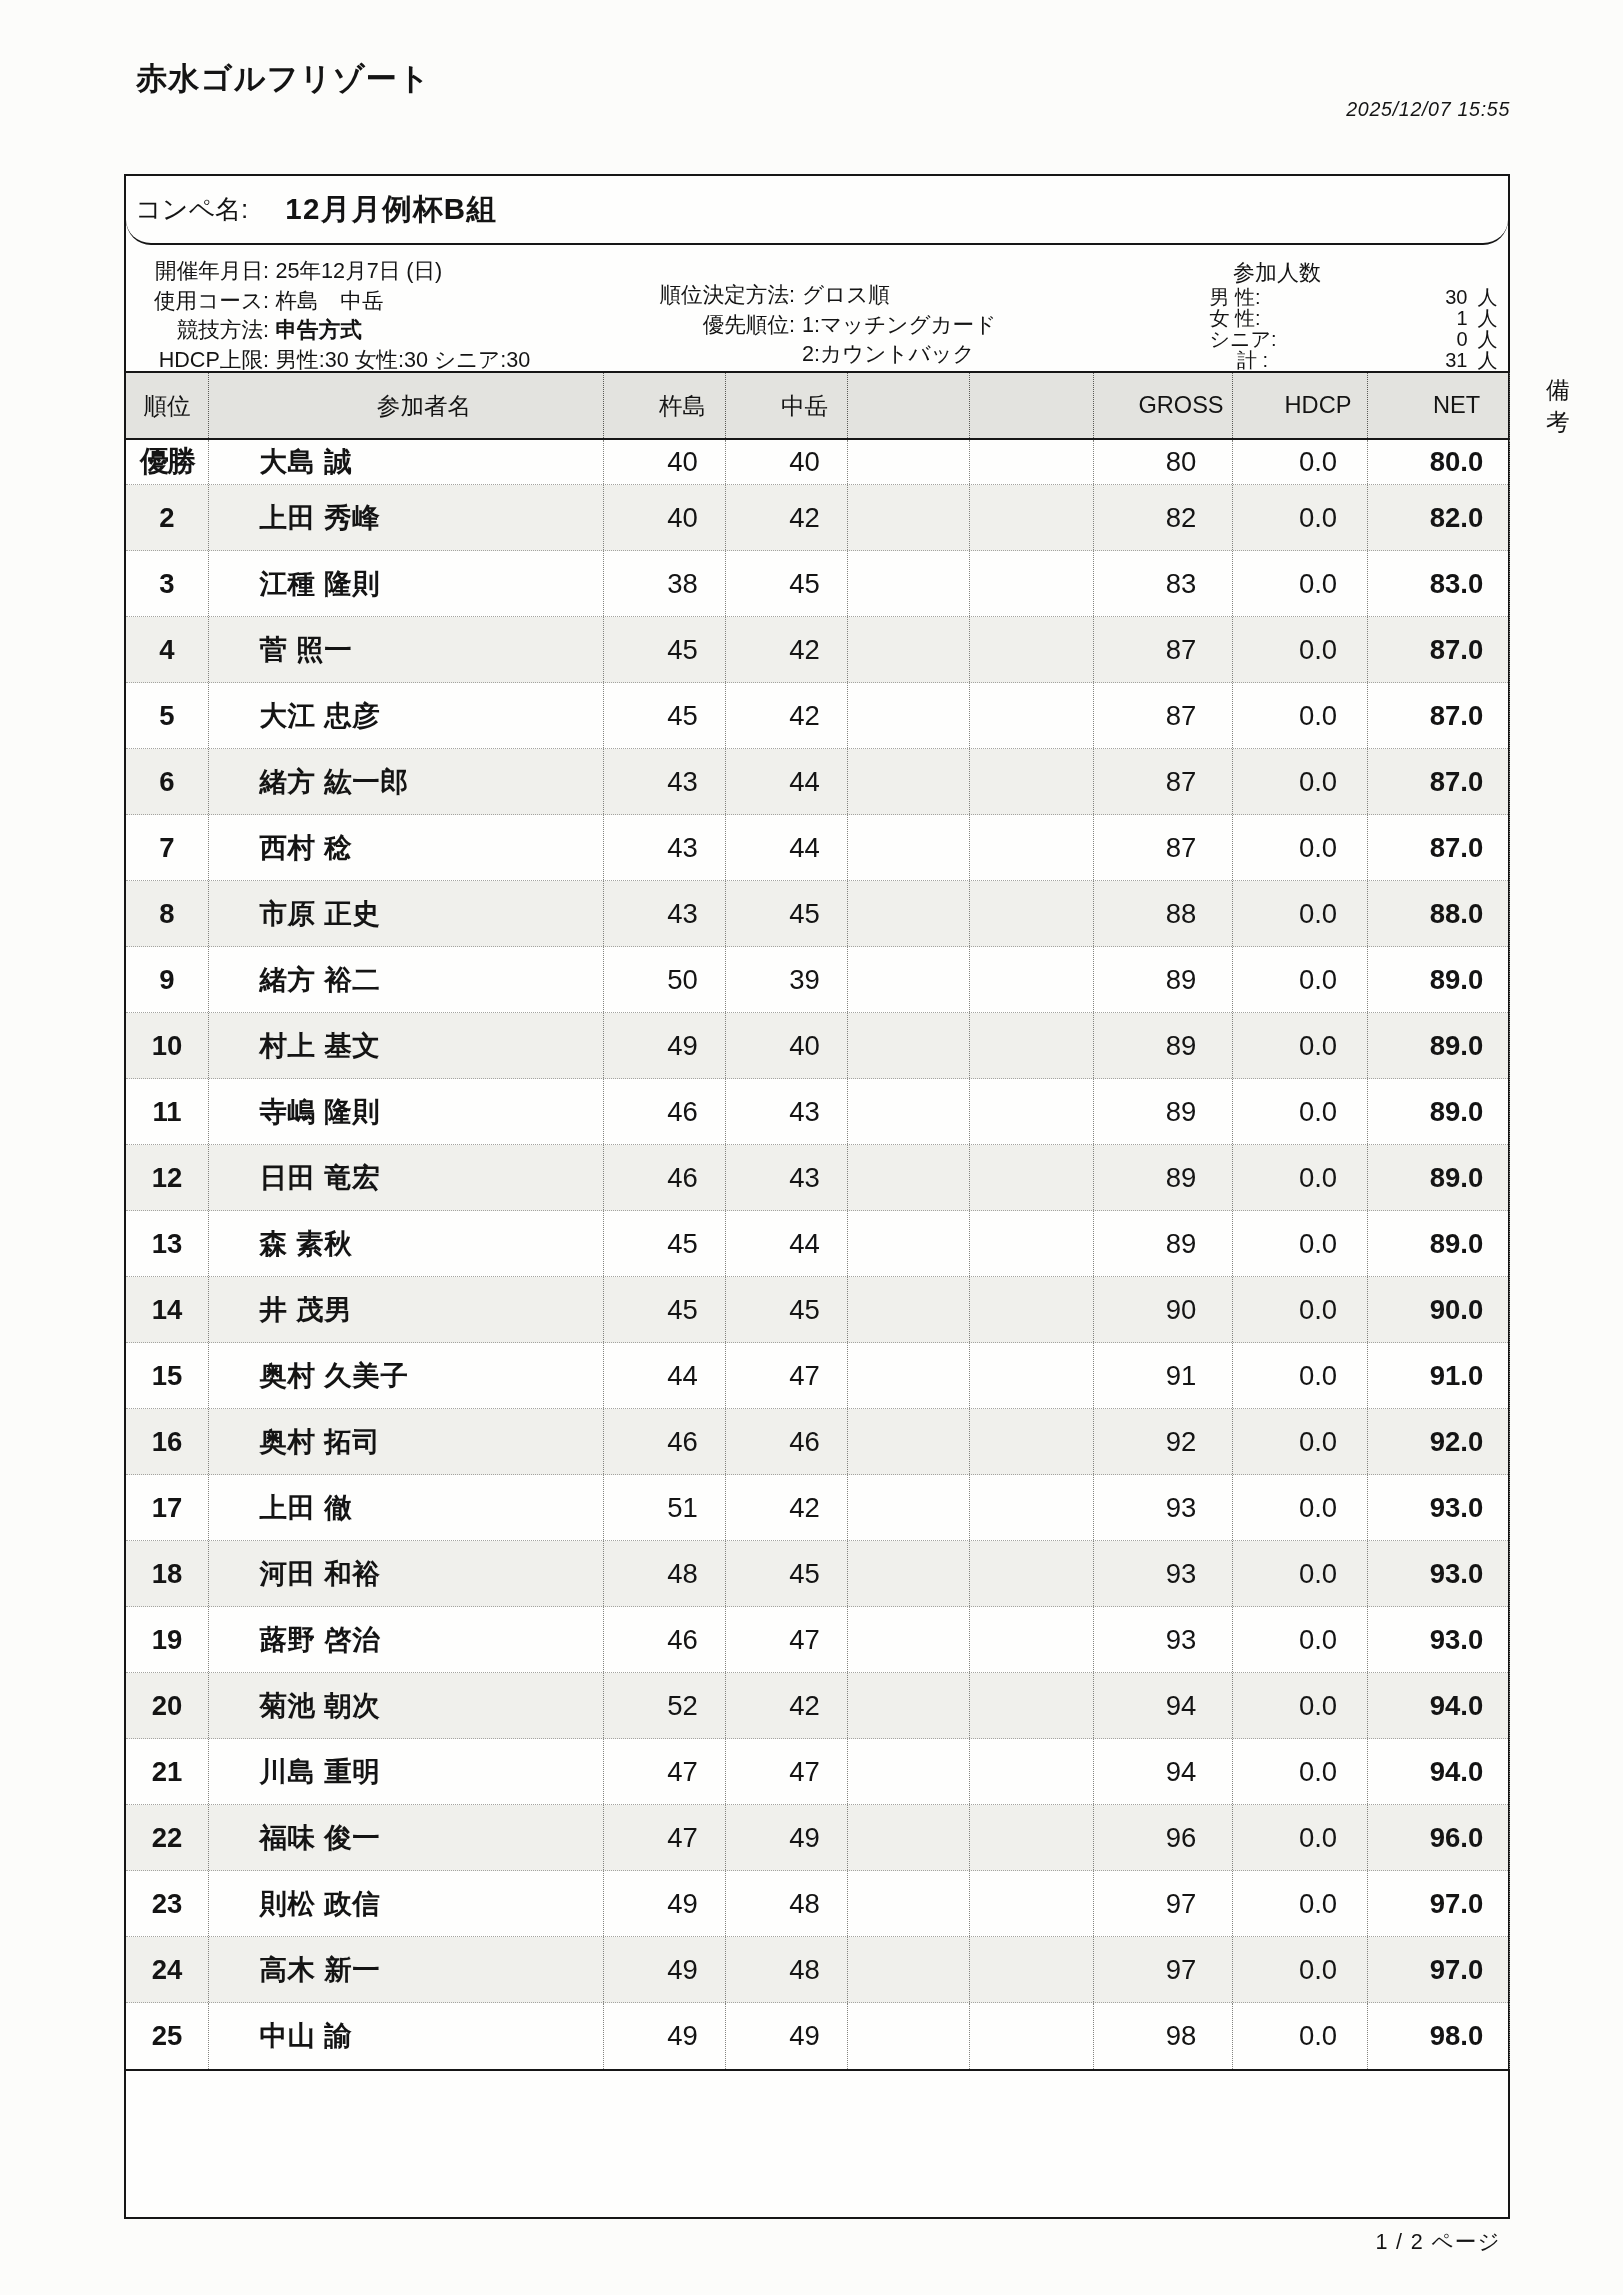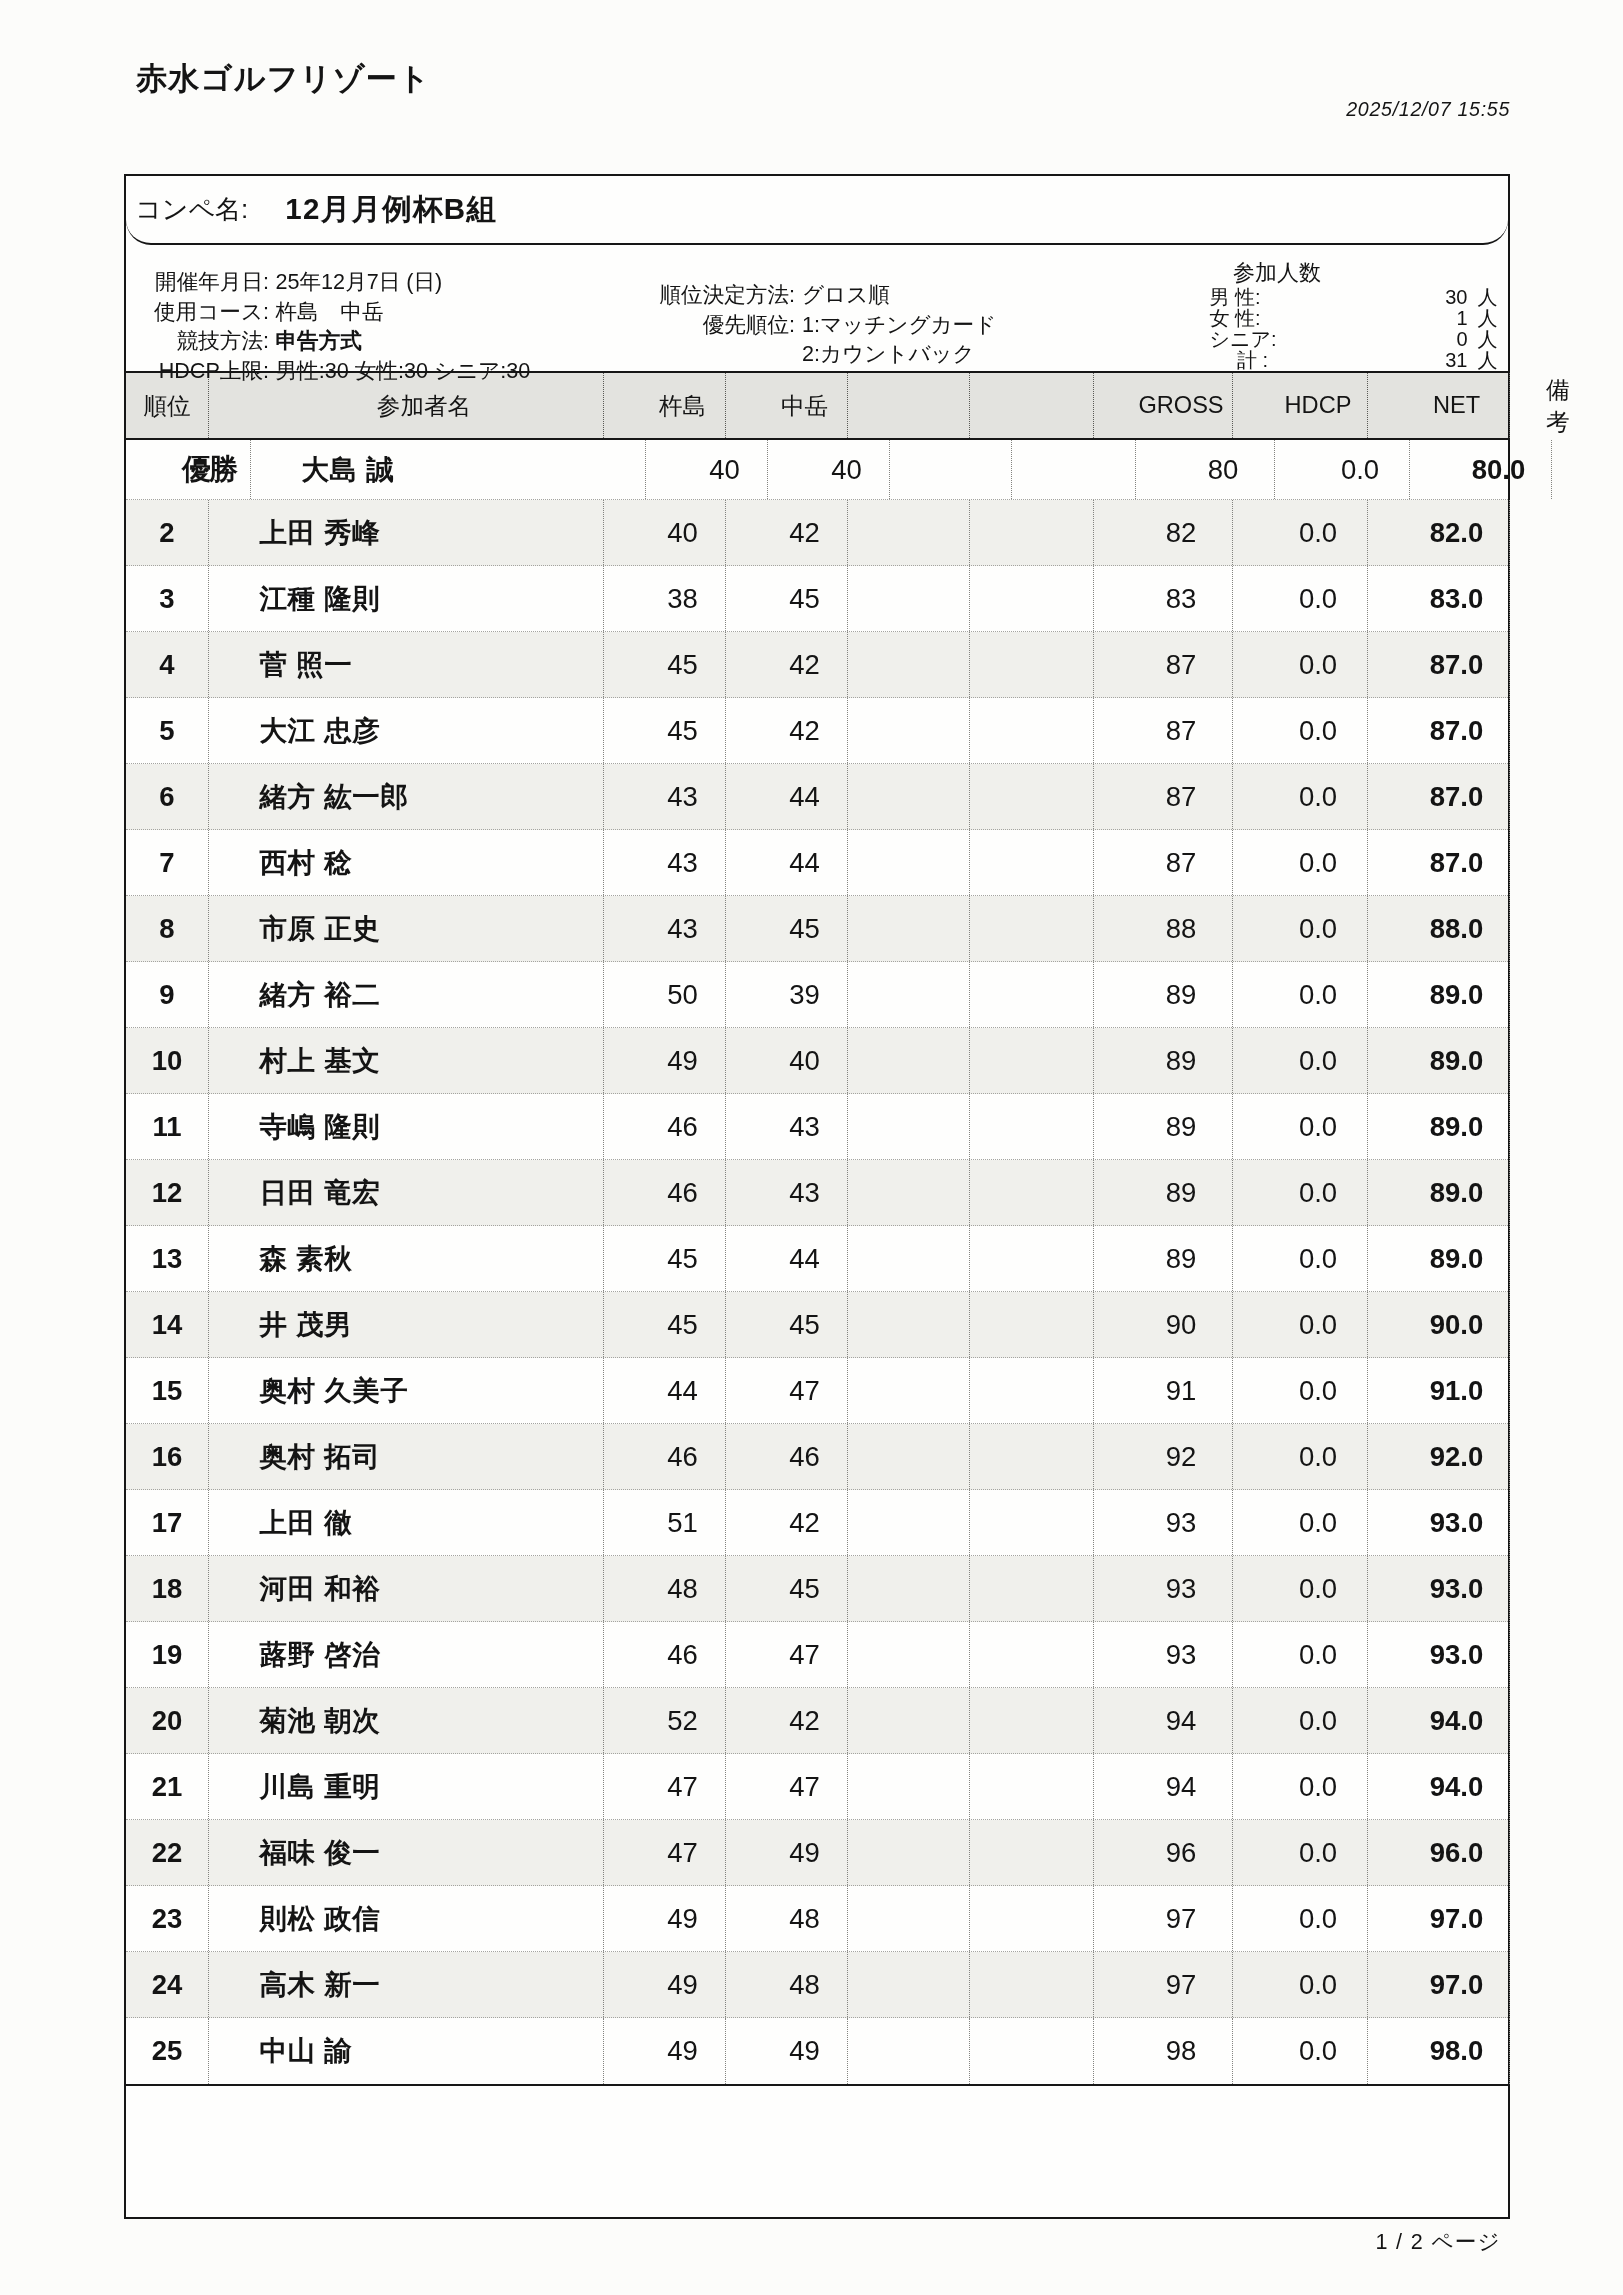--- a/index.html
+++ b/index.html
@@ -24,21 +24,21 @@
   }
   
   .comp-row {
     height:67px; flex:0 0 auto; border-bottom:2px solid #161616;
     display:flex; align-items:center;border-radius:25px;
   }
   .comp-label { margin-left:9.2px; font-size:26px; }
   .comp-name  { margin-left:37px; font-size:29.5px; font-weight:700; letter-spacing:1.3px; }
   
   .info-row { height:126px; flex:0 0 auto; position:relative; }
-  .info-left { position:absolute; left:0; top:22px; }
+  .info-left { position:absolute; left:0; top:11px; }
   .info-line { display:flex; line-height:29.5px; font-size:21.6px; }
   .info-label { width:143px; text-align:right; }
   .info-value { margin-left:6.5px; white-space:pre; }
   .info-line.bold-val .info-value { font-weight:700; }
   .info-mid { position:absolute; left:504px; top:35px; }
   .mid-line { display:flex; line-height:29.5px; font-size:21.6px; }
   .mid-label { width:165px; text-align:right; }
   .mid-value { margin-left:7px; white-space:pre; }
   .participants {
     position:absolute; right:10.5px; top:14.4px; width:288px;
@@ -62,21 +62,21 @@
   }
   .grid-header > div {
     display:flex; align-items:center; justify-content:center;
     font-size:23.6px; border-right:1.3px dotted #5a5a56; box-sizing:border-box;
   }
   .grid-header > div:last-child { border-right:none; }
   .rows { flex:0 0 auto; border-bottom:2.6px solid #161616; }
   .row { height:66px; box-sizing:border-box; border-bottom:1.3px dotted #a4a4a0; background:#fefefd; }
   .row:last-child { border-bottom:none; }
   .row.shaded { background:#f0f0ec; }
-  .row.first { height:60px;padding-left:42px; }
+  .row.first { height:45px; }
   .row > div {
     display:flex; align-items:center; justify-content:center;
     border-right:1.3px dotted #83837f; box-sizing:border-box;
     font-size:27.5px;
   }
   .row > div:last-child { border-right:none; }
   .c-rank { font-weight:600; }
   .row.first .c-rank { font-weight:800; font-size:29px; letter-spacing:-2px; }
   .c-name { justify-content:flex-start !important; padding-left:14.4px; font-weight:700; letter-spacing:0.7px; }
   .c-hdcp { font-size:26px; }

